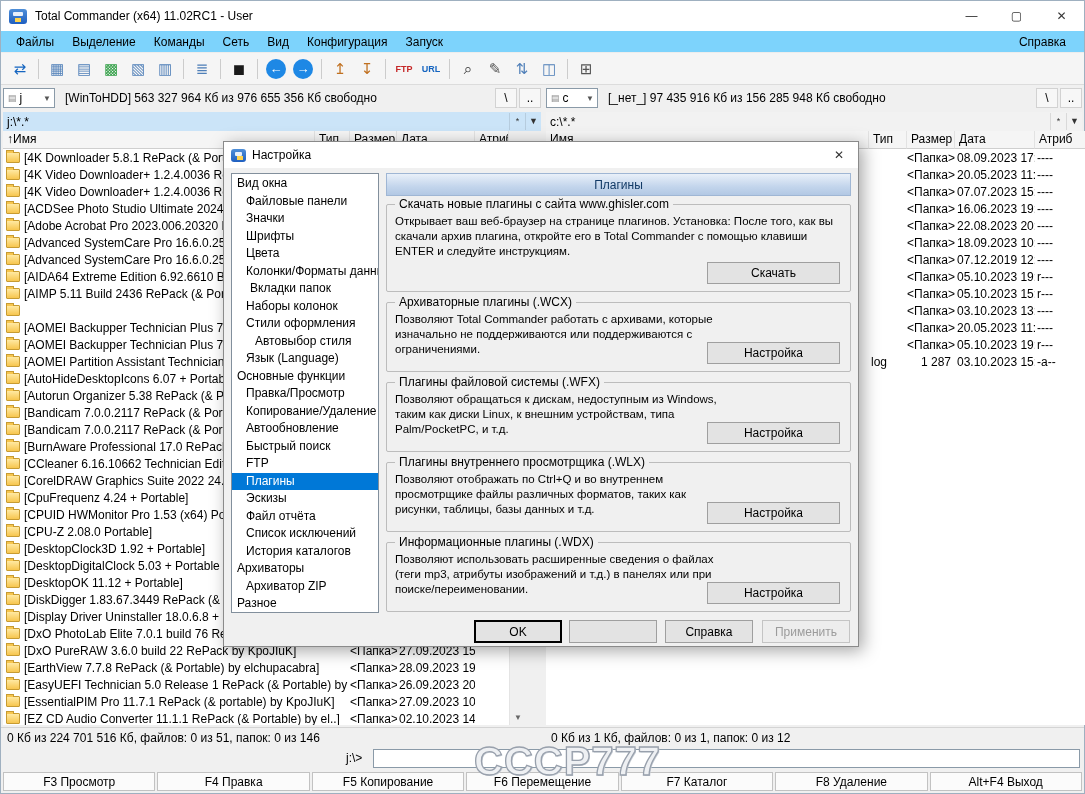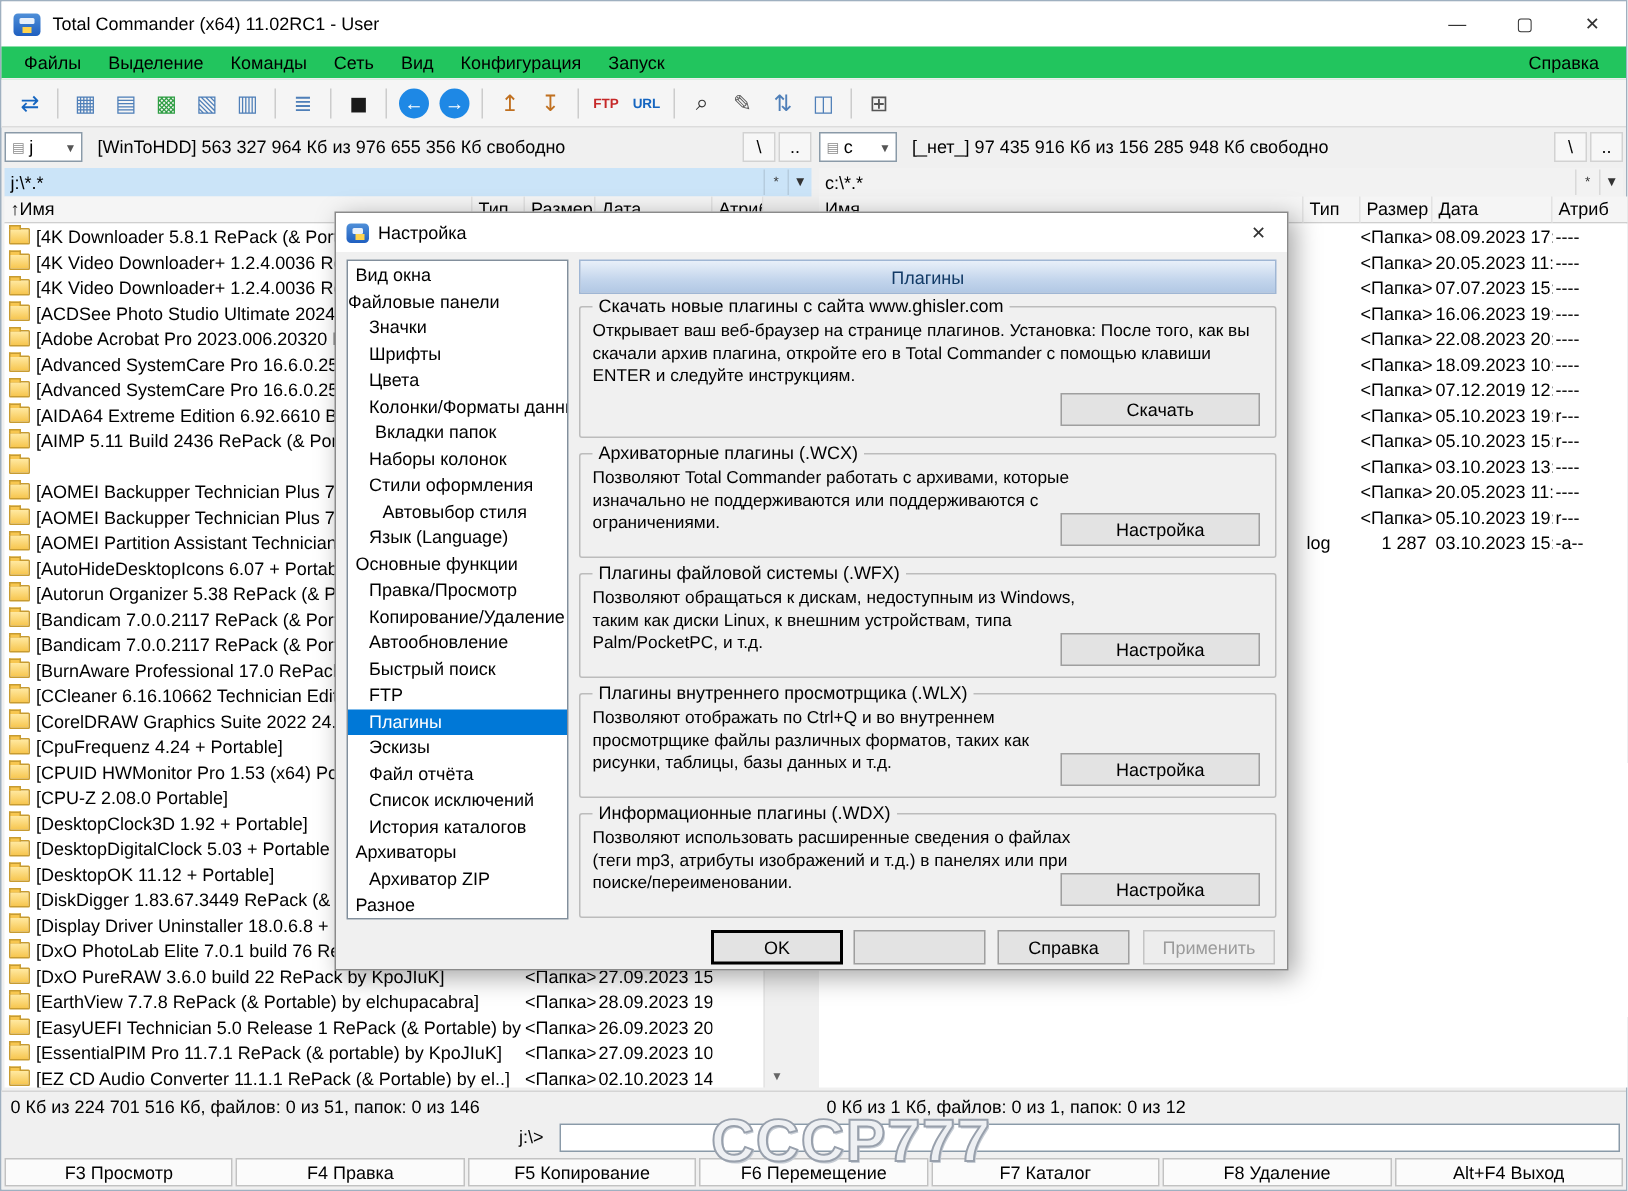--- a/index.html
+++ b/index.html
@@ -11,21 +11,21 @@
   .titlebar{position:absolute;top:0;left:0;right:0;height:30px;background:#fff;display:flex;align-items:center;padding-left:8px;}
   .appicon{width:18px;height:15px;background:linear-gradient(#4f8fd8,#1f5fc0);border-radius:3px;position:relative;flex:0 0 auto;}
   .appicon::before{content:"";position:absolute;left:4px;top:3px;right:4px;height:4px;background:#e8f0fb;border-radius:1px;}
   .appicon::after{content:"";position:absolute;left:6px;bottom:2px;width:6px;height:4px;background:#ffd34d;}
   .appicon.small{width:15px;height:13px;}
   .title{margin-left:8px;white-space:nowrap;}
   .wbtns{margin-left:auto;display:flex;height:30px;}
   .wbtn{width:45px;height:30px;display:flex;align-items:center;justify-content:center;color:#333;font-size:12px;}
 
   
-  .menubar{position:absolute;top:30px;left:0;right:0;height:22px;background:#22c55e;display:flex;align-items:center;padding:0 6px;border-bottom:1px solid #ededed;}
+  .menubar{position:absolute;top:30px;left:0;right:0;height:22px;background:#7dd3fc;display:flex;align-items:center;padding:0 6px;border-bottom:1px solid #ededed;}
   .mitems{display:flex;}
   .mitem{padding:0 9px;line-height:22px;white-space:nowrap;}
   .mhelp{margin-left:auto;padding:0 12px;line-height:22px;}
 
   
   .toolbar{position:absolute;top:52px;left:0;right:0;height:32px;background:#f5f5f5;border-bottom:1px solid #dcdcdc;display:flex;align-items:center;padding-left:6px;gap:1px;}
   .tbi{width:26px;height:26px;display:flex;align-items:center;justify-content:center;font-size:15px;color:#444;border-radius:3px;}
   .tbi.txt{font-size:9px;font-weight:700;letter-spacing:0;}
   .tbi.round{width:20px;height:20px;border-radius:50%;margin:0 3px;font-size:13px;}
   .tbi.sep{width:9px;}
@@ -684,21 +684,21 @@
     <div class="dtitle">
       <div class="appicon small"></div>
       <span>Настройка</span>
       <div class="dclose">✕</div>
     </div>
 
     <div class="dtree">
 
         <div class="titem" style="padding-left: 5px;">Вид окна</div>
 
-        <div class="titem" style="">Файловые панели</div>
+        <div class="titem" style="padding-left: 14px;">Файловые панели</div>
 
         <div class="titem" style="padding-left: 14px;">Значки</div>
 
         <div class="titem" style="padding-left: 14px;">Шрифты</div>
 
         <div class="titem" style="padding-left: 14px;">Цвета</div>
 
         <div class="titem" style="padding-left: 14px;">Колонки/Форматы данных</div>
 
         <div class="titem" style="padding-left: 18px;">Вкладки папок</div>

